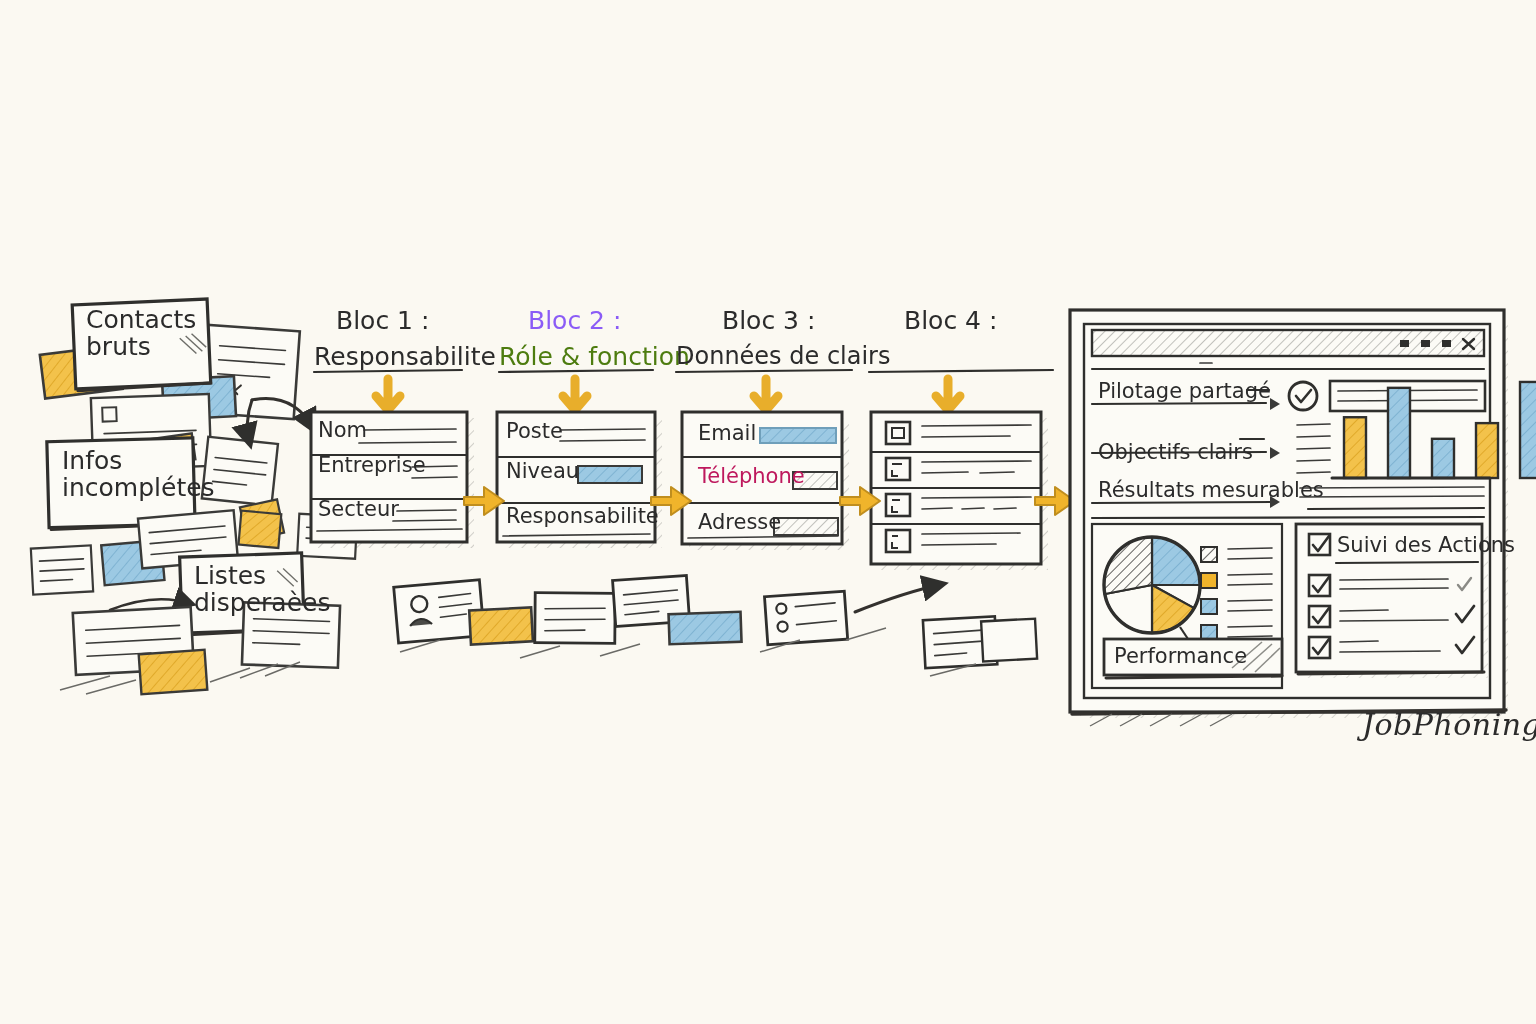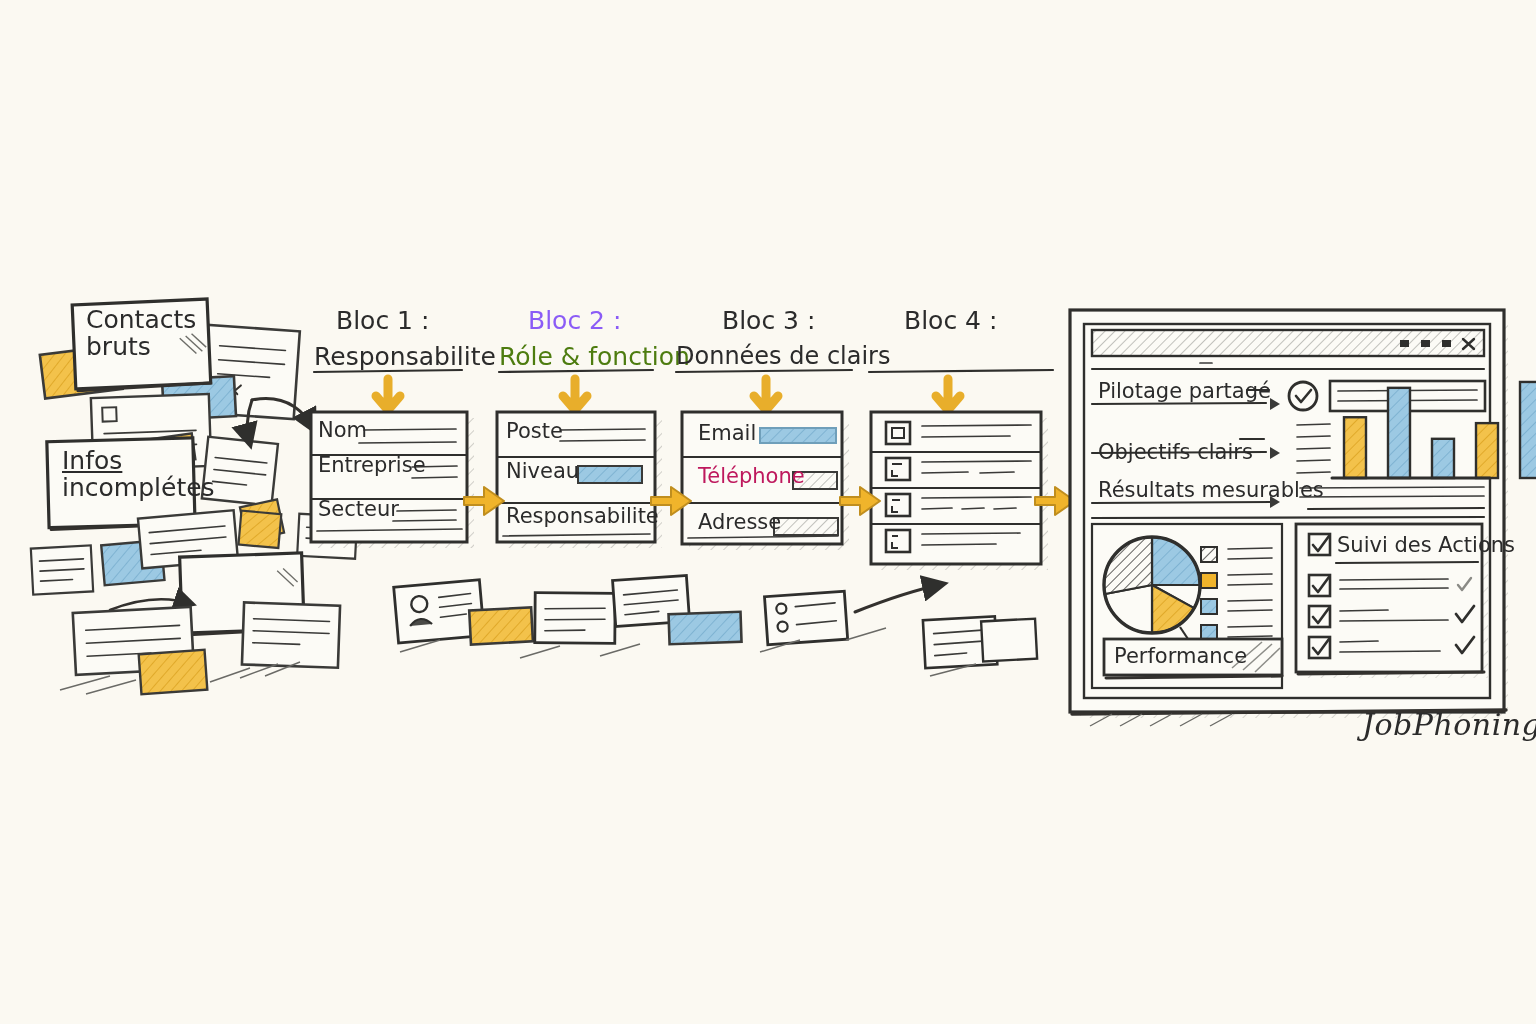--- a/index.html
+++ b/index.html
@@ -497,24 +497,28 @@
       </g>
     </g>
   </svg>
 
   <div class="txt" style="position:absolute;left:86px;top:306px;width:130px;line-height:1.08;">
     <div style="font-size:25px;color:#2b2b2b;font-family:'DejaVu Sans',sans-serif;">Contacts</div>
     <div style="font-size:25px;color:#2b2b2b;font-family:'DejaVu Sans',sans-serif;">bruts</div>
   </div>
 
   <div class="txt" style="position:absolute;left:62px;top:447px;width:150px;line-height:1.08;">
-    <div style="font-size:25px;color:#2b2b2b;font-family:'DejaVu Sans',sans-serif;text-decoration:underline;">Infos</div>
+    <div style="font-size:25px;color:#2b2b2b;font-family:'DejaVu Sans',sans-serif;">Infos</div>
     <div style="font-size:25px;color:#2b2b2b;font-family:'DejaVu Sans',sans-serif;">incomplétes</div>
   </div>
 
+  <div class="txt" style="position:absolute;left:194px;top:562px;width:130px;line-height:1.08;">
+    <div style="font-size:25px;color:#2b2b2b;font-family:'DejaVu Sans',sans-serif;">Listes</div>
+    <div style="font-size:25px;color:#2b2b2b;font-family:'DejaVu Sans',sans-serif;">disperaèes</div>
+  </div>
 
   <div style="position:absolute;left:336px;top:306px;font-size:25px;color:#2b2b2b;">Bloc 1 :</div>
   <div style="position:absolute;left:314px;top:342px;font-size:25px;color:#2b2b2b;">Responsabilite</div>
 
   <div style="position:absolute;left:528px;top:306px;font-size:25px;color:#8b5cf6;">Bloc 2 :</div>
   <div style="position:absolute;left:499px;top:342px;font-size:25px;color:#4d7c0f;">Róle &amp; fonction</div>
 
   <div style="position:absolute;left:722px;top:306px;font-size:25px;color:#2b2b2b;">Bloc 3 :</div>
   <div style="position:absolute;left:676px;top:342px;font-size:24px;color:#2b2b2b;">Données de clairs</div>
 

